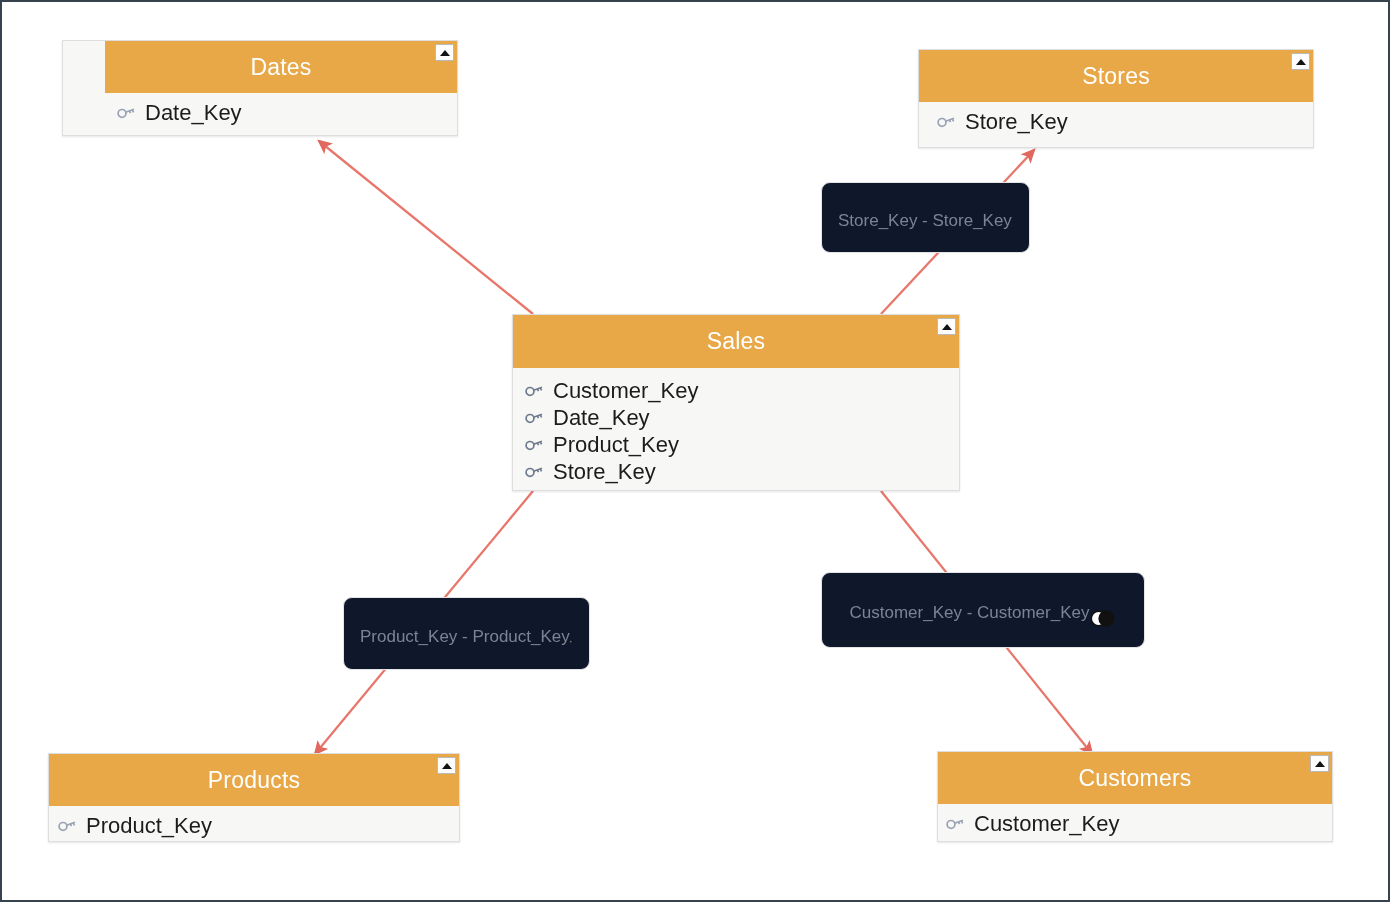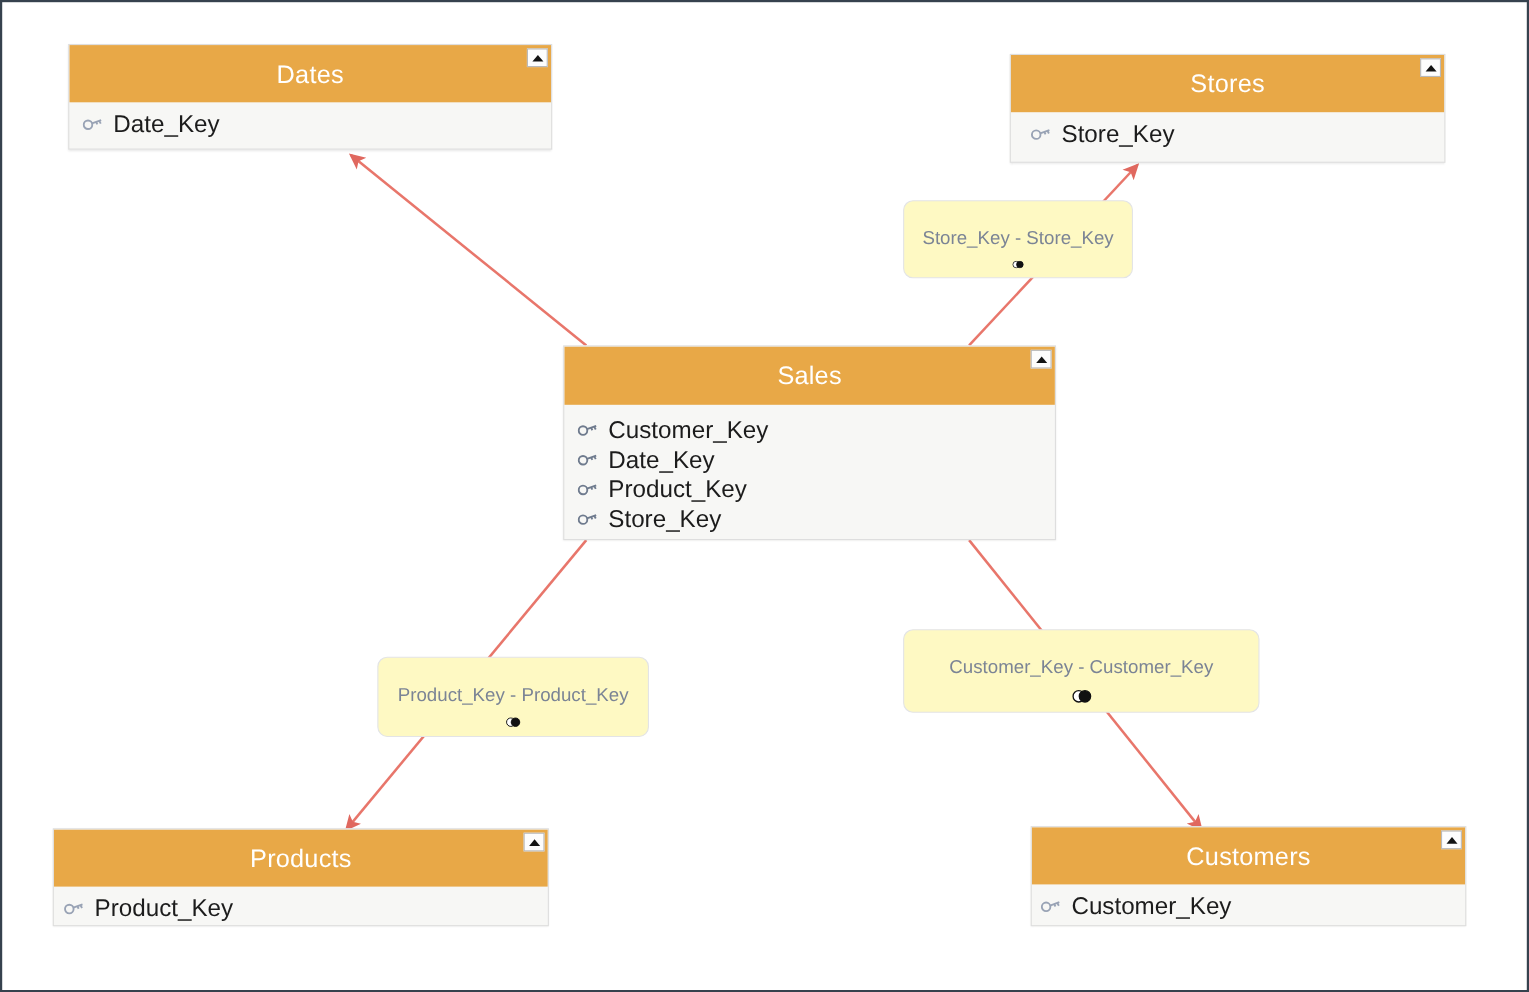--- a/index.html
+++ b/index.html
@@ -79,25 +79,24 @@
     font-size: 22px;
     color: #1c1c1c;
     margin-left: 9px;
   }
   .key-icon { flex: 0 0 auto; display: block; }
 
   
   .rel-box {
     position: absolute;
     box-sizing: border-box;
-    background: #fef9c3;
+    background: #0f172a;
     border: 1px solid #e3e4e6;
     border-radius: 9px;
     display: flex;
-    flex-direction: column;
     align-items: center;
     justify-content: center;
     padding: 24px 16px 8px 16px;
   }
   .rel-text {
     font-size: 17px;
     color: #7b8495;
     white-space: nowrap;
     margin-bottom: 10px;
   }
@@ -117,21 +116,21 @@
 
     <line x1="531" y1="312" x2="317" y2="139" stroke="#e8766b" stroke-width="2.3" marker-end="url(#ah)"></line>
 
     <line x1="879" y1="312" x2="1032" y2="148" stroke="#e8766b" stroke-width="2.3" marker-end="url(#ah)"></line>
 
     <line x1="531" y1="489" x2="313" y2="752" stroke="#e8766b" stroke-width="2.3" marker-end="url(#ah)"></line>
 
     <line x1="879" y1="489" x2="1090" y2="752" stroke="#e8766b" stroke-width="2.3" marker-end="url(#ah)"></line>
   </svg>
 
-  <div class="table-node" style="left:60px; top:38px; width:440px; height:96px;">
+  <div class="table-node" style="left:60px; top:38px; width:396px; height:96px;padding-left:42px;">
     <div class="table-header">
       <span class="table-title">Dates</span>
       <span class="collapse-btn">
         <span class="tri"></span>
       </span>
     </div>
     <div class="table-body">
       <div class="field-row">
         <svg class="key-icon" width="19" height="14" viewBox="0 0 19 14">
           <circle cx="5" cy="7.4" r="3.9" fill="none" stroke="#99a3b5" stroke-width="1.7"></circle>
@@ -204,21 +203,21 @@
           <circle cx="5" cy="7.4" r="3.9" fill="none" stroke="#6f7b8e" stroke-width="1.7"></circle>
           <line x1="8.6" y1="6.2" x2="17" y2="3.2" stroke="#6f7b8e" stroke-width="1.7"></line>
           <line x1="15.2" y1="3.9" x2="16.6" y2="6.4" stroke="#6f7b8e" stroke-width="1.7"></line>
           <line x1="12.4" y1="4.9" x2="13.5" y2="7.1" stroke="#6f7b8e" stroke-width="1.7"></line>
         </svg>
         <span class="field-label">Store_Key</span>
       </div>
     </div>
   </div>
 
-  <div class="table-node" style="left:46px; top:751px; width:451px; height:89px;">
+  <div class="table-node" style="left:46px; top:751px; width:412px; height:89px;">
     <div class="table-header">
       <span class="table-title">Products</span>
       <span class="collapse-btn">
         <span class="tri"></span>
       </span>
     </div>
     <div class="table-body">
       <div class="field-row" style="padding-left:9px;">
         <svg class="key-icon" width="19" height="14" viewBox="0 0 19 14">
           <circle cx="5" cy="7.4" r="3.9" fill="none" stroke="#99a3b5" stroke-width="1.7"></circle>

